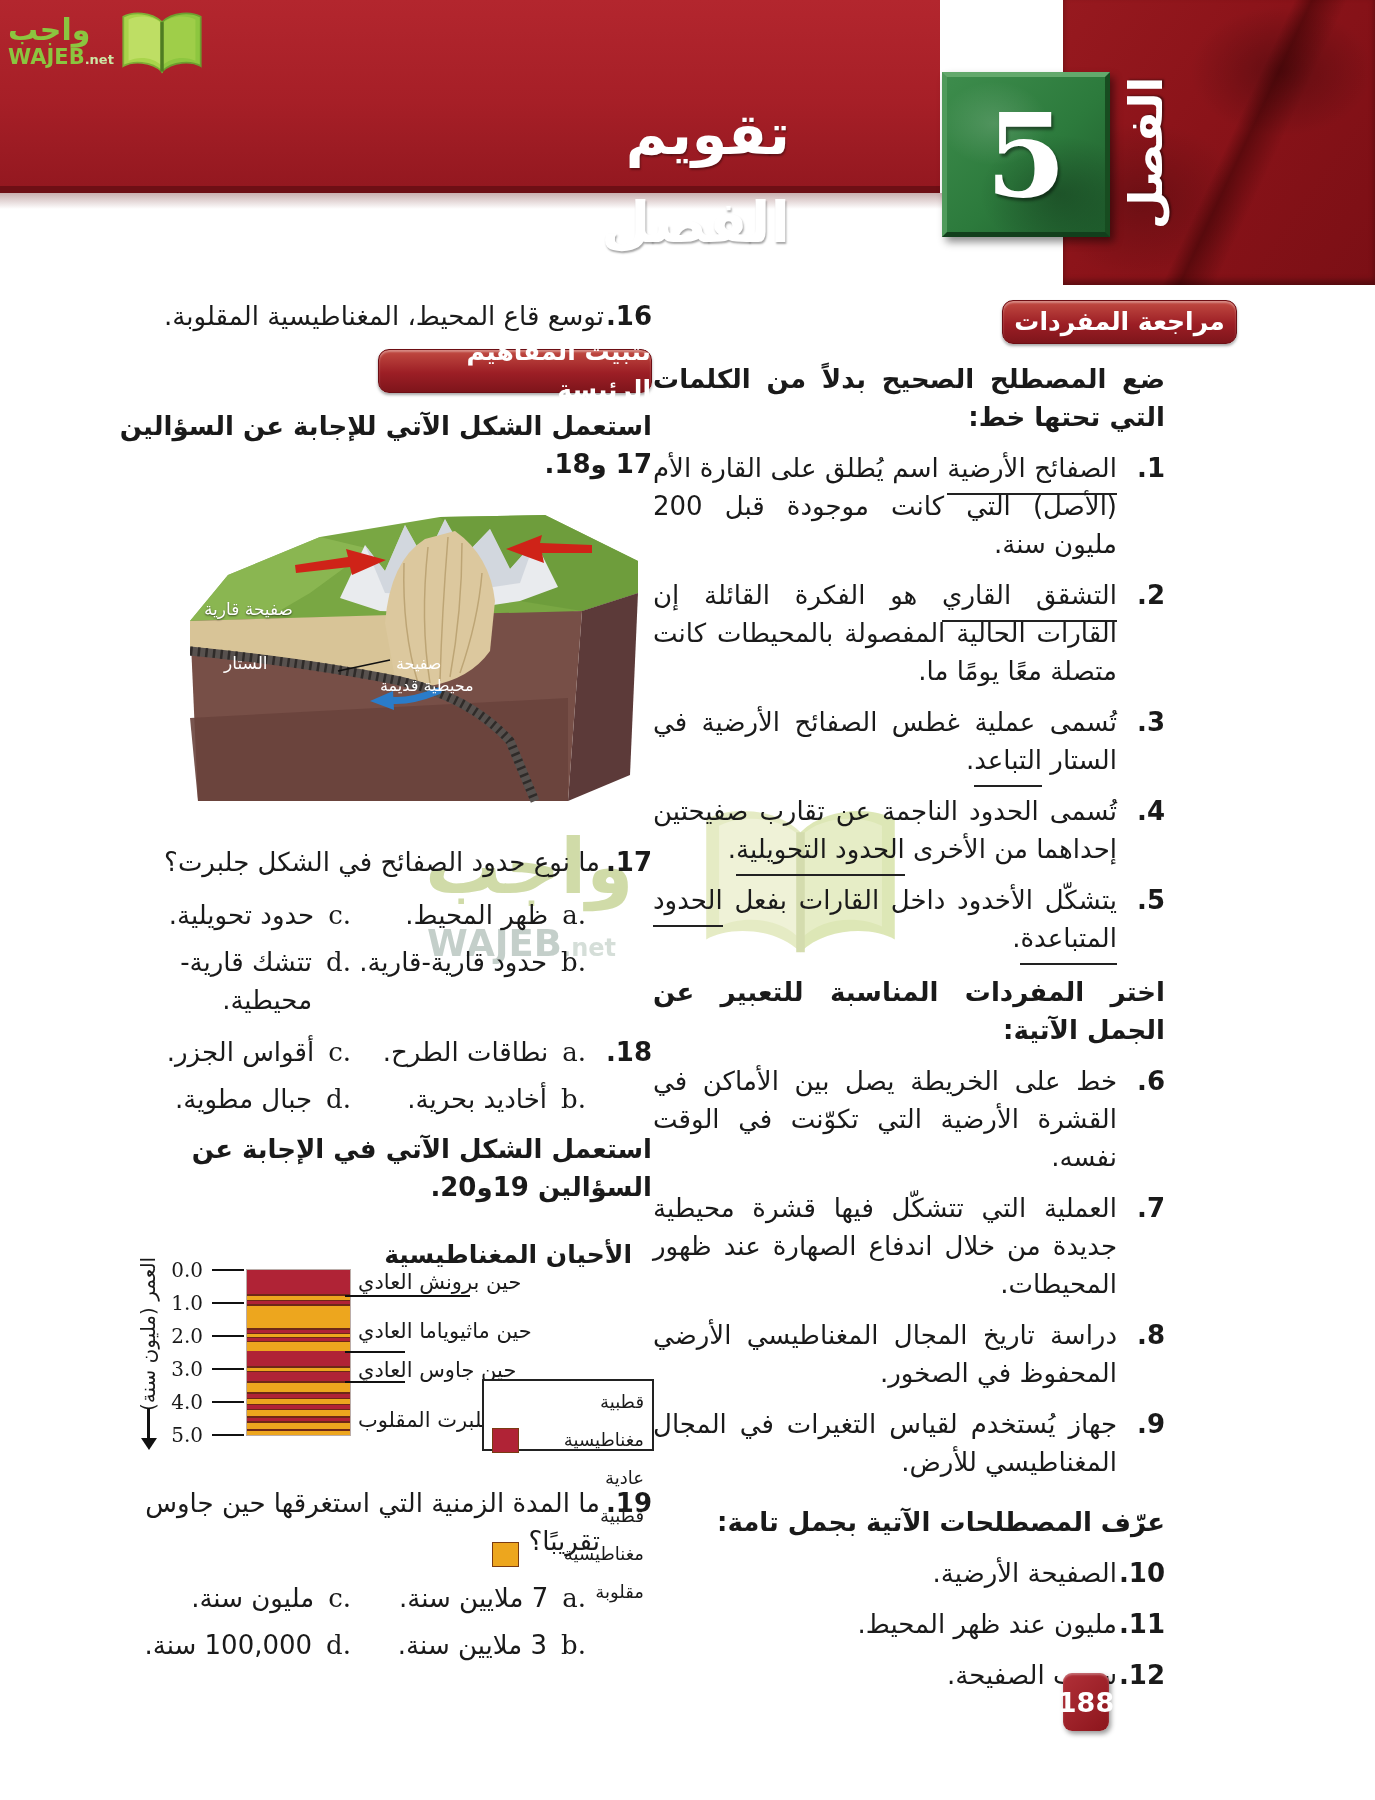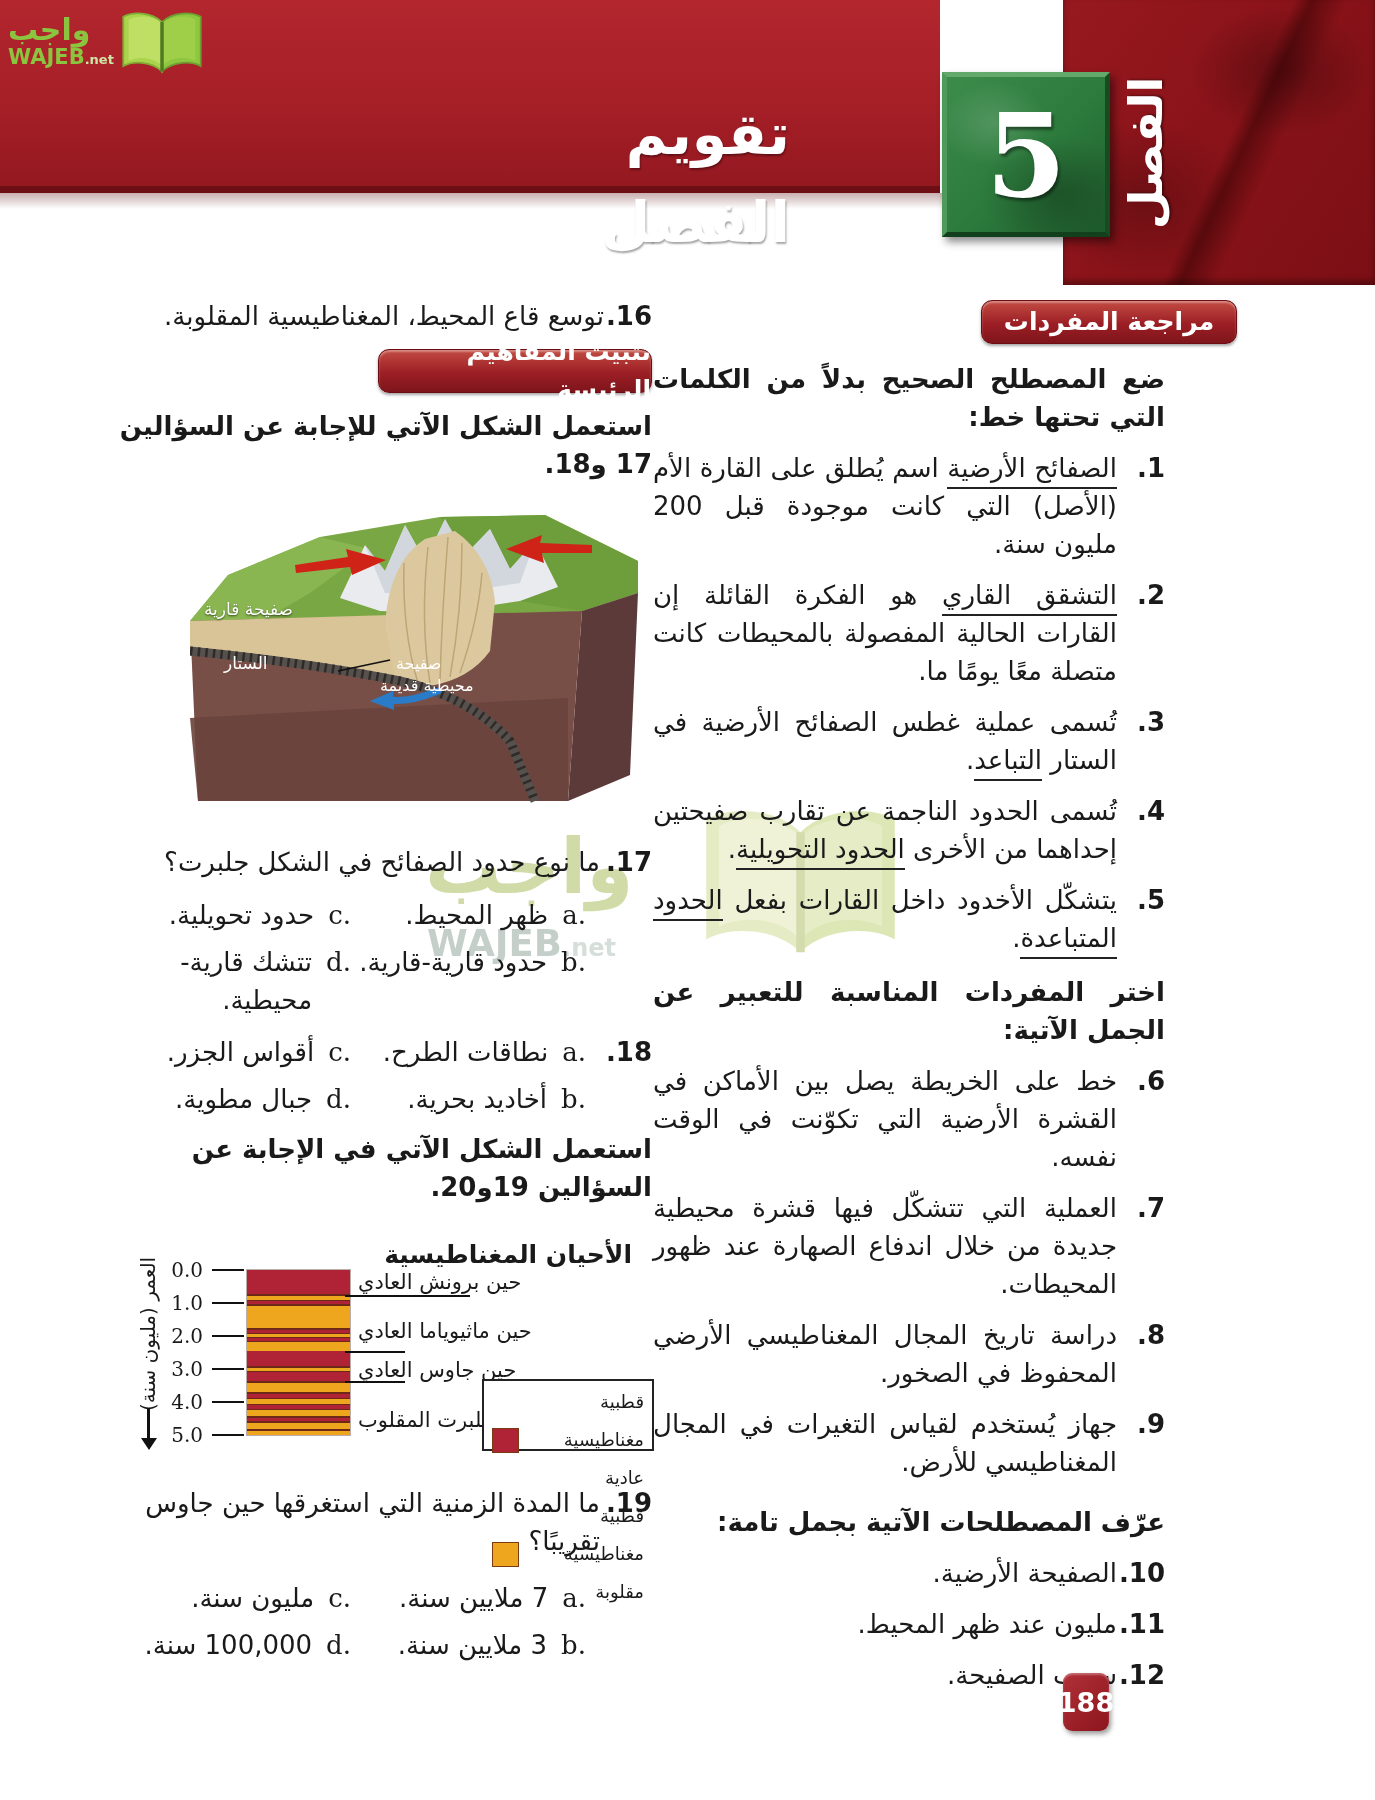--- a/index.html
+++ b/index.html
@@ -52,26 +52,26 @@
   .badge{height:44px;border-radius:11px;display:flex;align-items:center;justify-content:center;
          color:#fff;font-weight:bold;font-size:25px;
          background:linear-gradient(180deg,#c24c42 0%,#9c1e25 55%,#7e151b 100%);
          box-shadow:0 2px 3px rgba(0,0,0,.35), inset 0 2px 2px rgba(255,255,255,.35);
          border:1px solid #6d0e14;box-sizing:border-box;}
   
   .rc{position:absolute;left:653px;top:300px;width:512px;direction:rtl;z-index:1;
       font-size:26px;line-height:38px;text-align:justify;}
   .lc{position:absolute;left:115px;top:297px;width:537px;direction:rtl;z-index:1;
       font-size:26px;line-height:38px;}
-  .rc .badge{width:256px;margin-right:-72px;}
+  .rc .badge{width:235px;margin-right:-72px;}
   .lc .badge{width:274px;margin-top:14px;padding-left:40px;}
   .lead{font-weight:bold;margin-top:16px;}
   .item{position:relative;padding-right:48px;margin-top:13px;}
   .item .num{position:absolute;right:0;top:0;font-weight:bold;}
-  .u{border-bottom:2px solid #222;padding-bottom:4px;}
+  .u{border-bottom:2px solid #222;padding-bottom:10px;}
   .q{position:relative;padding-right:52px;margin-top:30px;font-weight:normal;}
   .q .num{position:absolute;right:0;top:0;font-weight:bold;}
   .optrow{display:flex;direction:rtl;padding-right:66px;margin-top:9px;}
   .optrow .cell{display:flex;direction:rtl;}
   .optrow .cell1{flex:0 0 235px;}
   .olet{font-family:"DejaVu Serif",serif;direction:ltr;margin-left:14px;}
   
   .figure{width:450px;height:300px;margin:20px 12px 0 auto;direction:ltr;}
   .figure text{font-family:"DejaVu Sans",sans-serif;}
   

